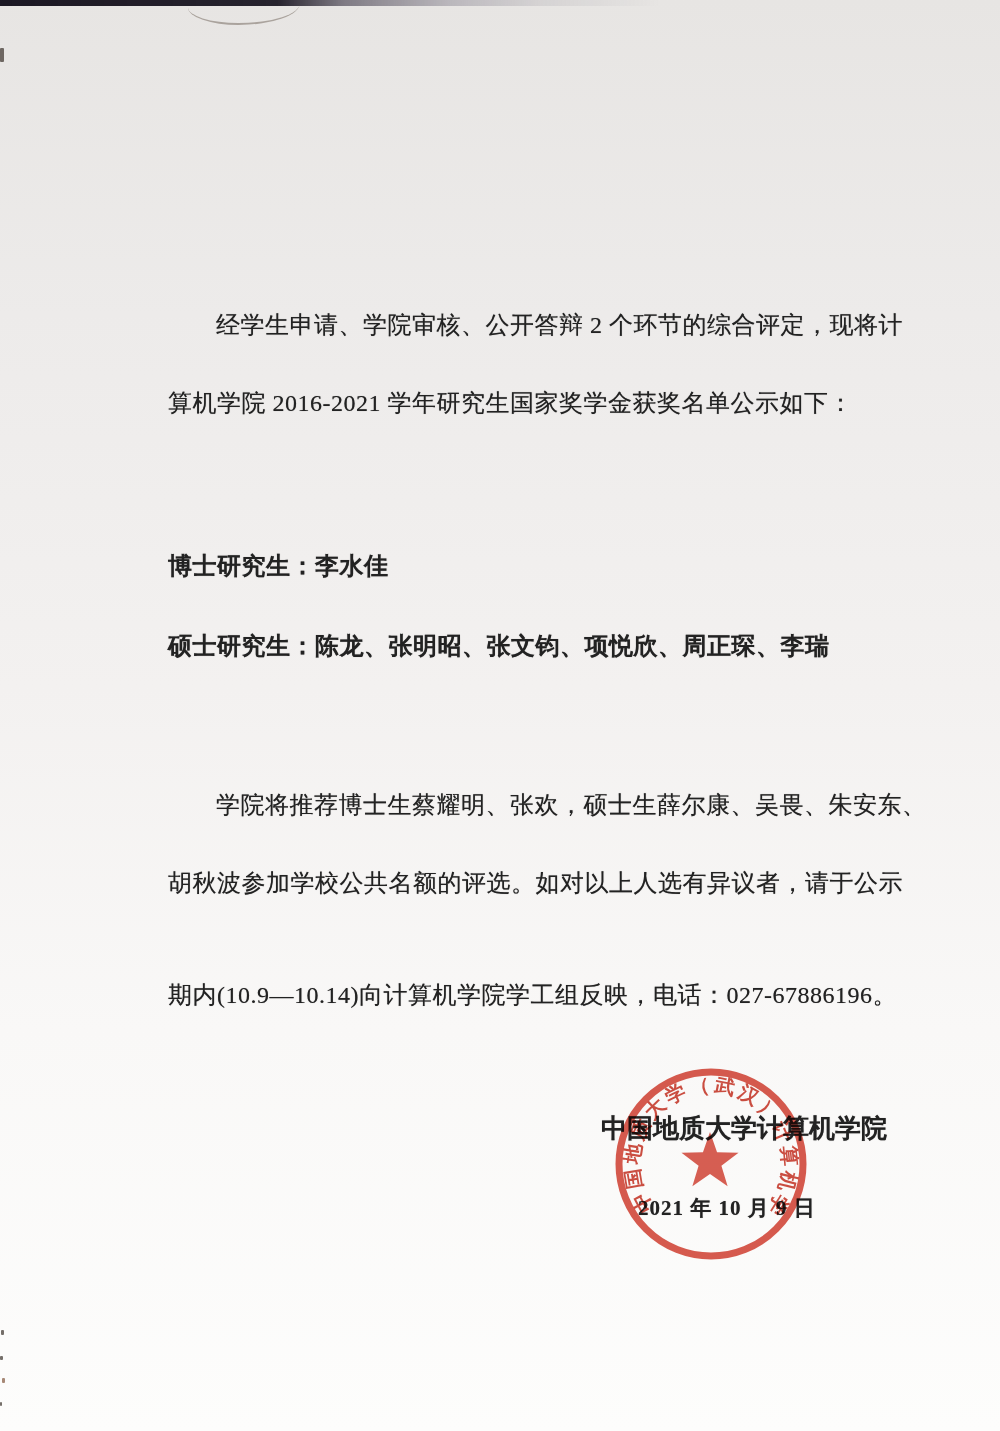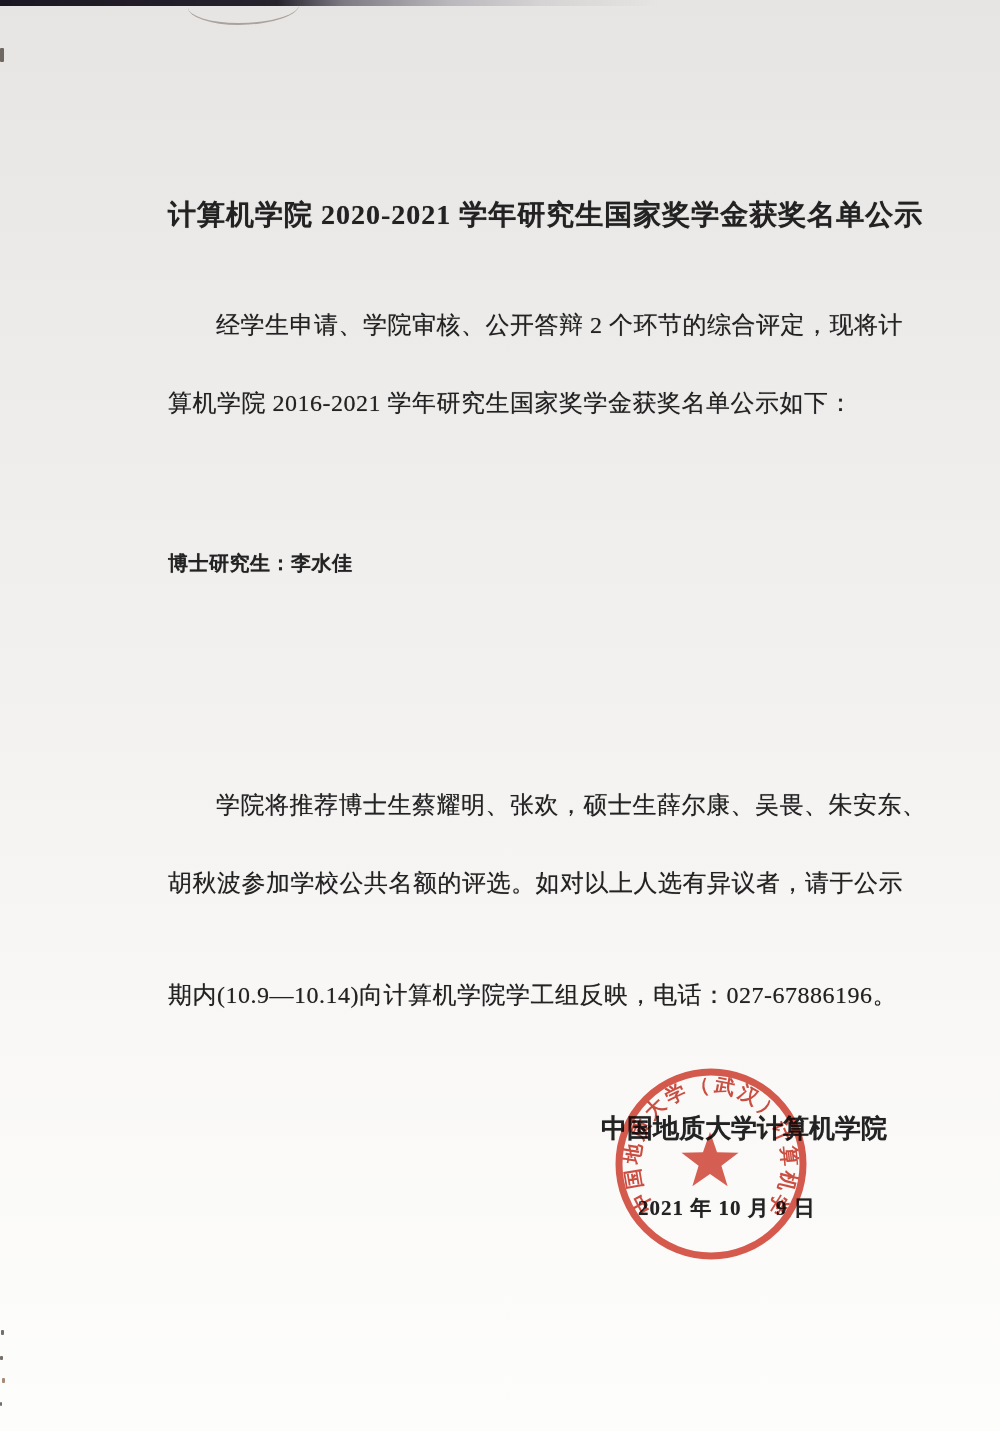--- a/index.html
+++ b/index.html
@@ -31,47 +31,47 @@
     text-shadow:0 0 .7px rgba(25,25,25,.55);
     white-space:nowrap;
   }
   .title{
     left:168px;width:714px;top:196px;
     font-size:28px;font-weight:bold;letter-spacing:1px;
     text-align:center;white-space:nowrap;
   }
   .bodyline{font-size:24px;letter-spacing:.5px;}
   .indent{text-indent:48px;}
-  .boldline{font-size:20px;font-weight:bold;letter-spacing:.5px;}
+  .boldline{font-size:24px;font-weight:bold;letter-spacing:.5px;}
   .sig{font-weight:bold;}
   
   .seal{
     position:absolute;left:609px;top:1062px;width:206px;height:206px;
     mix-blend-mode:multiply;opacity:.92;
   }
 </style>
 </head>
 <body>
 
 <div class="scan">
 
   <div class="top-edge"></div>
   <div class="top-curve"></div>
   <div class="speck" style="left:0;top:48px;width:4px;height:14px;"></div>
   <div class="speck" style="left:1px;top:1330px;width:3px;height:5px;"></div>
   <div class="speck" style="left:0;top:1356px;width:3px;height:4px;"></div>
   <div class="speck" style="left:2px;top:1378px;width:3px;height:5px;background:rgba(110,60,30,.6);"></div>
   <div class="speck" style="left:0;top:1402px;width:2px;height:4px;"></div>
 
-  <div class="txt title">计算机学院 2020-2021 学年研究生国家奖学金获奖名单公示</div>
 
   <div class="txt bodyline indent" style="left:168px;top:309px;">经学生申请、学院审核、公开答辩 2 个环节的综合评定，现将计</div>
   <div class="txt bodyline" style="left:168px;top:387px;">算机学院 2016-2021 学年研究生国家奖学金获奖名单公示如下：</div>
 
   <div class="txt boldline" style="left:168px;top:550px;">博士研究生：李水佳</div>
+  <div class="txt boldline" style="left:168px;top:630px;">硕士研究生：陈龙、张明昭、张文钧、项悦欣、周正琛、李瑞</div>
 
   <div class="txt bodyline indent" style="left:168px;top:789px;">学院将推荐博士生蔡耀明、张欢，硕士生薛尔康、吴畏、朱安东、</div>
   <div class="txt bodyline" style="left:168px;top:867px;">胡秋波参加学校公共名额的评选。如对以上人选有异议者，请于公示</div>
   <div class="txt bodyline" style="left:168px;top:946px;margin-top:33px;">期内(10.9—10.14)向计算机学院学工组反映，电话：027-67886196。</div>
 
   <div class="txt sig" style="left:601px;top:1111px;font-size:26px;">中国地质大学计算机学院</div>
   <div class="txt sig" style="left:638px;top:1194px;font-size:21px;letter-spacing:1px;">2021 年 10 月 9 日</div>
 
   <svg class="seal" viewBox="0 0 206 206">
     <defs>

